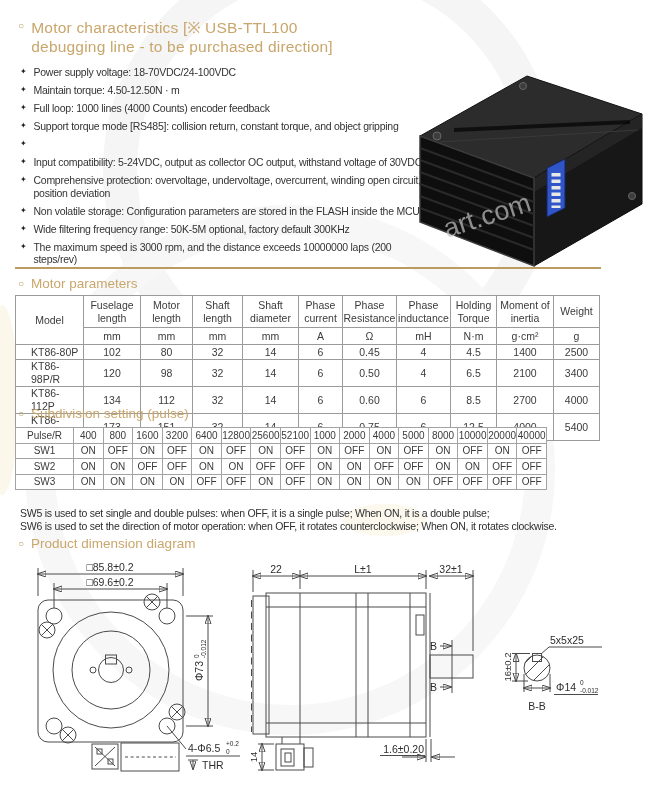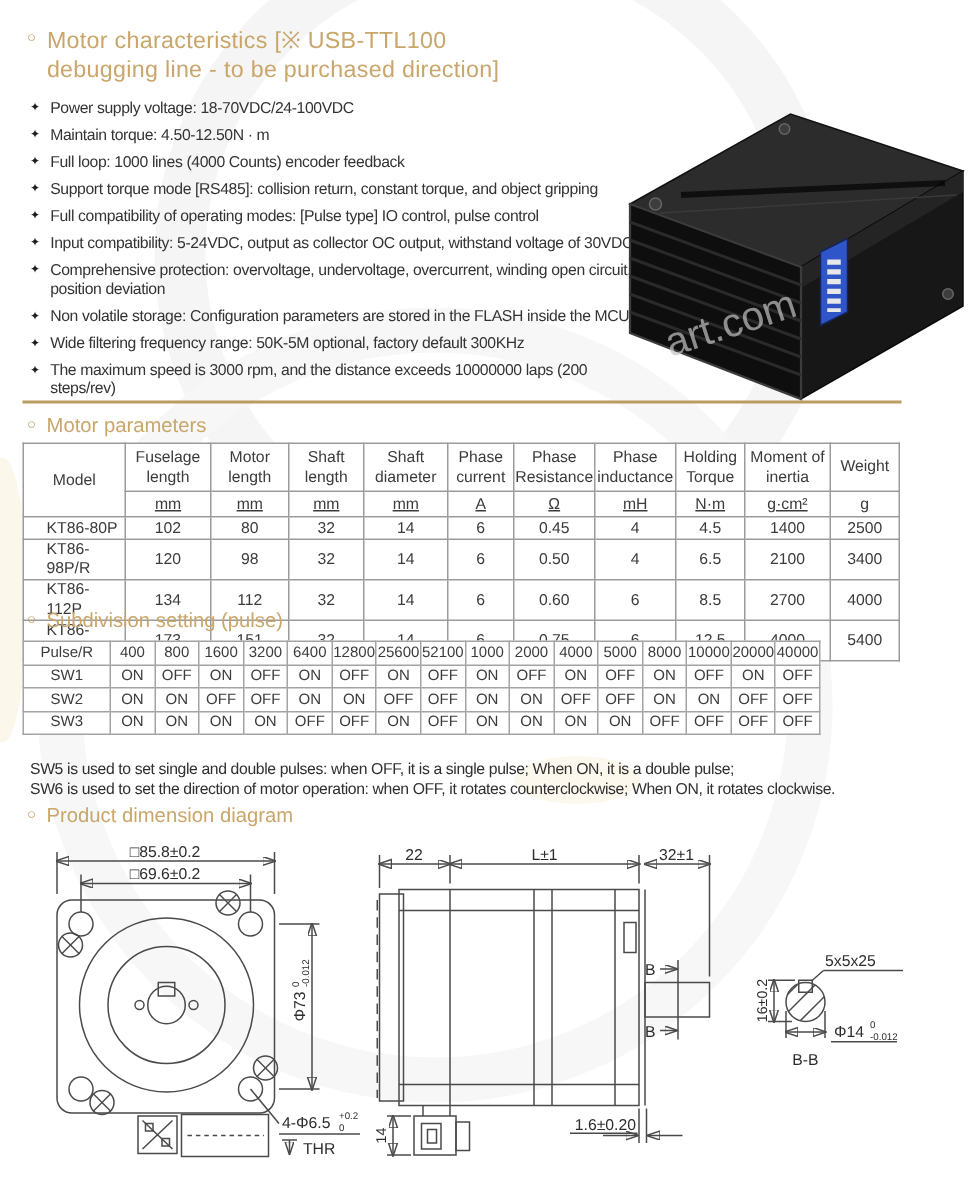--- a/index.html
+++ b/index.html
@@ -23,21 +23,21 @@
 
   .divider{position:absolute;left:15px;top:267px;width:586px;height:0;
            border-top:2px solid #bb9c60;z-index:1;}
 
   
   table{border-collapse:collapse;table-layout:fixed;background:#fff;}
   td,th{border:1px solid #9b9b9b;text-align:center;color:#3b3b3b;
         overflow:hidden;padding:0;font-weight:normal;}
   .mp-table{position:absolute;left:15px;top:295px;width:584px;z-index:1;font-size:10.5px;}
   .mp-table .hrow td,.mp-table th{height:31px;line-height:12.5px;}
-  .mp-table .urow td{height:16px;line-height:15px;text-decoration:underline;}
+  .mp-table .urow td{height:16px;line-height:15px;}
   .mp-table .drow td{height:14px;line-height:13px;}
   .mp-table .drow td:first-child{text-align:left;padding-left:15px;}
 
   .sub-table{position:absolute;left:15px;top:427px;width:532px;z-index:1;font-size:10px;}
   .sub-table td{height:14.5px;line-height:13px;border-color:#a3a3a3;}
 
   .notes{position:absolute;left:20px;top:507px;width:620px;z-index:1;
          font-size:10.5px;line-height:13px;letter-spacing:-0.25px;color:#2f2f2f;}
 
   .mp-head{position:absolute;left:18px;top:276px;z-index:1;}
@@ -83,21 +83,20 @@
         <li>
       <span class="bdot">✦</span>
       <span>Full loop: 1000 lines (4000 Counts) encoder feedback</span>
     </li>
         <li>
       <span class="bdot">✦</span>
       <span>Support torque mode [RS485]: collision return, constant torque, and object gripping</span>
     </li>
         <li>
       <span class="bdot">✦</span>
-      <span>Full compatibility of operating modes: [Pulse type] IO control, pulse control</span>
     </li>
         <li>
       <span class="bdot">✦</span>
       <span>Input compatibility: 5-24VDC, output as collector OC output, withstand voltage of 30VDC</span>
     </li>
         <li>
       <span class="bdot">✦</span>
       <span>Comprehensive protection: overvoltage, undervoltage, overcurrent, winding open circuit, position deviation</span>
     </li>
         <li>

